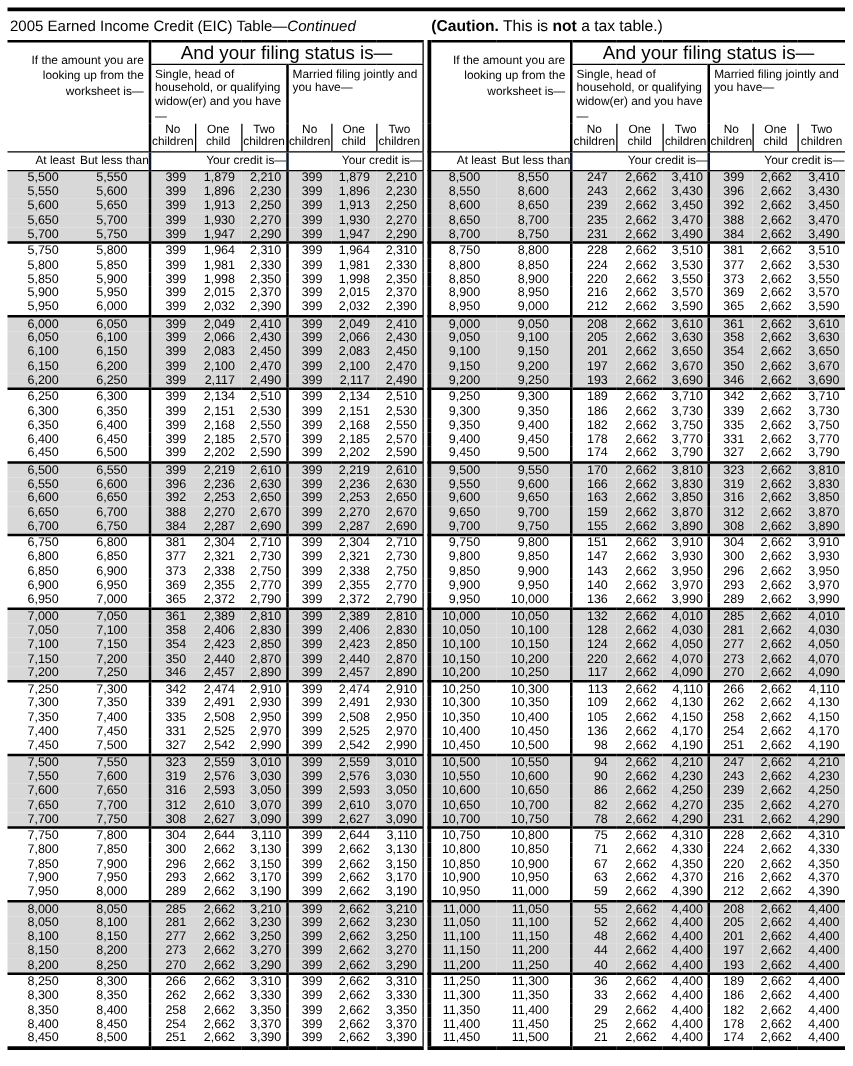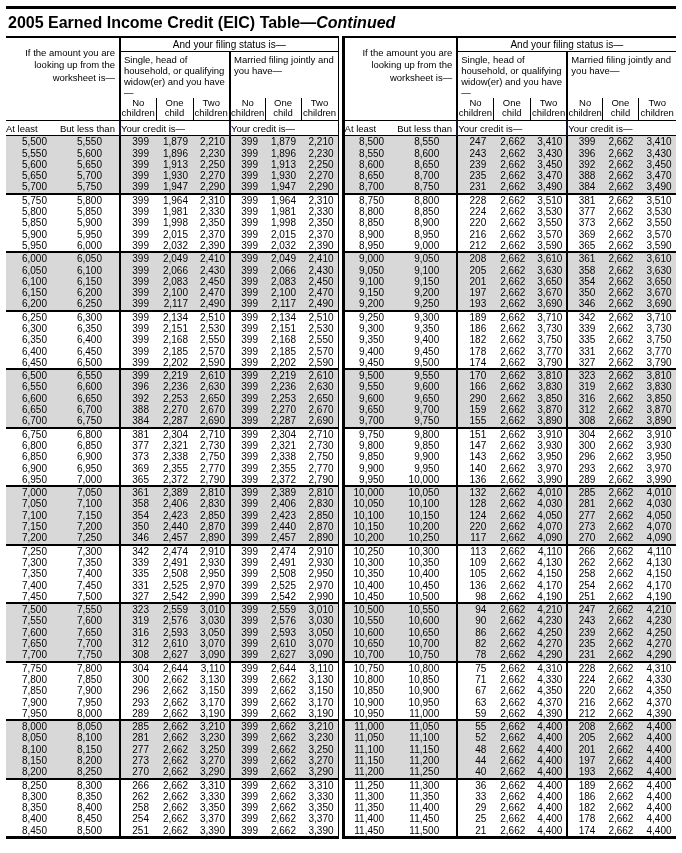--- a/index.html
+++ b/index.html
@@ -7,21 +7,21 @@
   body {
     width: 682px; height: 853px;
     background: #ffffff;
     font-family: "Liberation Sans", sans-serif;
     color: #000;
     -webkit-font-smoothing: antialiased;
   }
   .page { position: relative; padding: 0 6px; }
   .top-rule { height: 3px; background: #000; margin-top: 6px; }
   .title-row { display: flex; align-items: baseline; margin: 5px 0 4px 2px; }
-  .doc-title { font-size: 16px; font-weight: bold; width: 337px; white-space: nowrap; }
+  .doc-title { font-size: 12px; font-weight: normal; width: 337px; white-space: nowrap; }
   .doc-title .cont { font-style: italic; }
   .caution { font-size: 12.5px; white-space: nowrap; }
   .caution .b { font-weight: bold; }
 
   .tables { display: flex; align-items: flex-start; }
   table.half {
     border-collapse: collapse;
     table-layout: fixed;
     width: 332px;
     border-top: 2px solid #000;
@@ -31,39 +31,39 @@
 
   td { padding: 0; }
 
   
   td.amount-head {
     font-size: 9.5px; line-height: 1.3;
     vertical-align: top; text-align: right;
     padding: 9px 4px 0 4px;
   }
   tr.h1 td.filing {
-    font-size: 10px; text-align: center; height: 14px;
+    font-size: 15px; text-align: center; height: 14px;
     border-left: 2px solid #000;
     border-bottom: 1px solid #000;
   }
   tr.h2 td.group {
     font-size: 9.5px; line-height: 1.18;
     vertical-align: top; text-align: left;
     padding: 2px 1px 0 3px; height: 40px;
     border-left: 2px solid #000;
   }
   tr.h3 td.child {
     font-size: 9.5px; text-align: center; line-height: 1.05;
     vertical-align: bottom; padding-bottom: 2px; height: 22px;
     border-left: 1px solid #000;
     margin-top: 17px;
   }
   tr.h3 td.child.gstart { border-left: 2px solid #000; }
   tr.h4 td {
-    font-size: 9.5px; text-align: left; height: 15px;
+    font-size: 9.5px; text-align: right; height: 15px;
     border-top: 1px solid #000;
     border-bottom: 1.5px solid #000;
   }
   tr.h4 td.credit-is { border-left: 2px solid #0f172a; }
 
   
   tbody.data td {
     font-size: 10px; height: 11.3px; line-height: 11.3px;
     text-align: right; white-space: nowrap;
   }
@@ -80,20 +80,21 @@
   tbody.data tr:last-child td { border-bottom: 3px solid #000; }
 </style>
 </head>
 <body>
 
 <div class="page">
   <div class="top-rule"></div>
 
   <div class="title-row">
     <div class="doc-title"><span>2005 Earned Income Credit (EIC) Table—</span><span class="cont">Continued</span></div>
+    <div class="caution"><span class="b">(Caution.</span><span> This is </span><span class="b">not</span><span> a tax table.)</span></div>
   </div>
 
   <div class="tables">
 
     <table class="half half-left">
       <colgroup>
         <col style="width:54px">
           <col style="width:60px">
         <col style="width:36px">
           <col style="width:37px">
@@ -982,21 +983,21 @@
             <td class="c2">166</td>
             <td class="c3">2,662</td>
             <td class="c4">3,830</td>
             <td class="c5">319</td>
             <td class="c6">2,662</td>
             <td class="c7">3,830</td>
           </tr>
           <tr class="shaded">
             <td class="c0">9,600</td>
             <td class="c1">9,650</td>
-            <td class="c2">290</td>
+            <td class="c2">163</td>
             <td class="c3">2,662</td>
             <td class="c4">3,850</td>
             <td class="c5">316</td>
             <td class="c6">2,662</td>
             <td class="c7">3,850</td>
           </tr>
           <tr class="shaded">
             <td class="c0">9,650</td>
             <td class="c1">9,700</td>
             <td class="c2">159</td>

